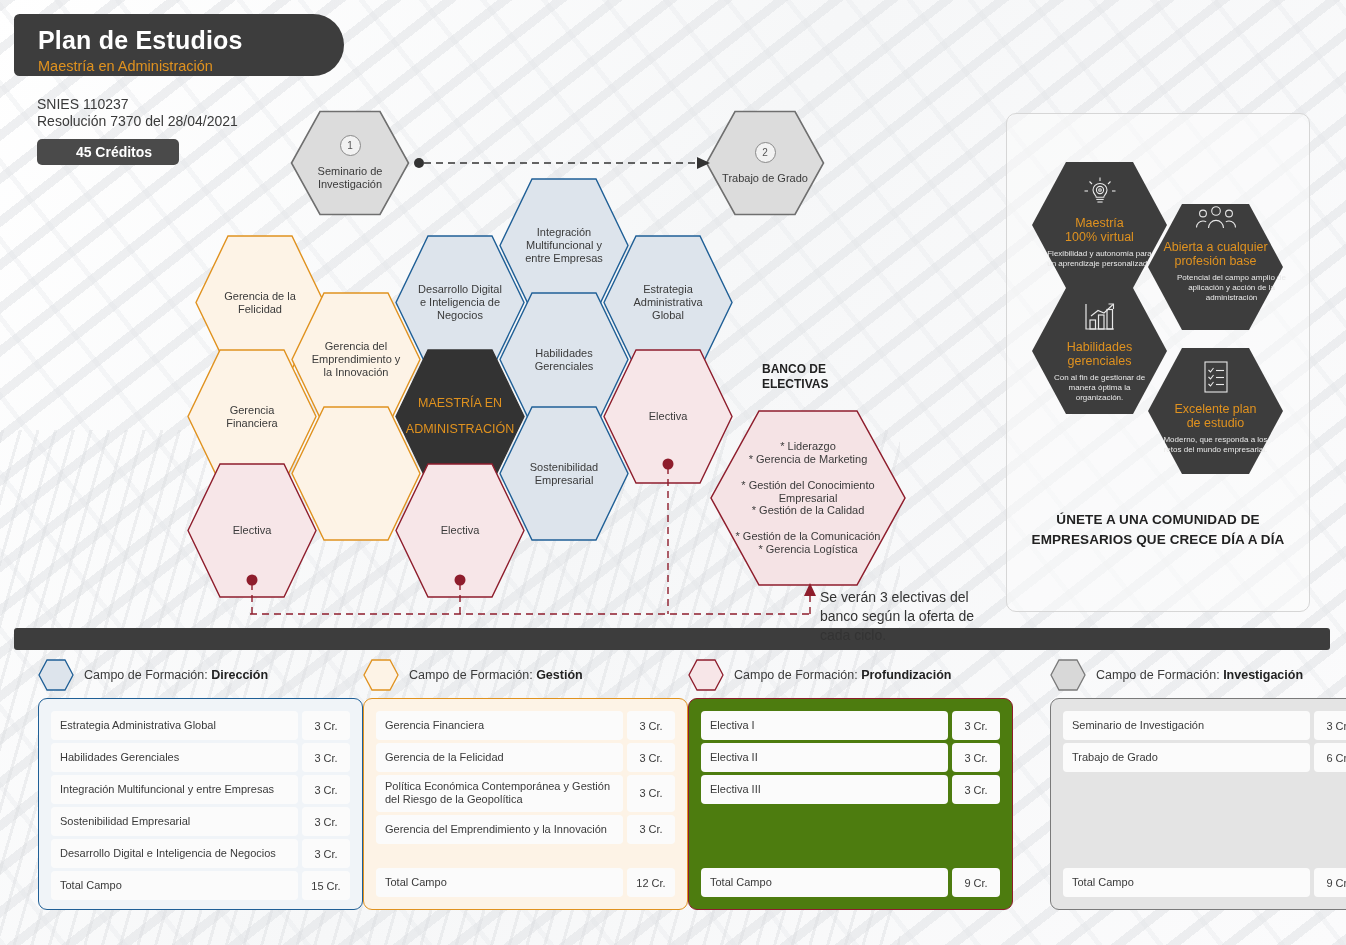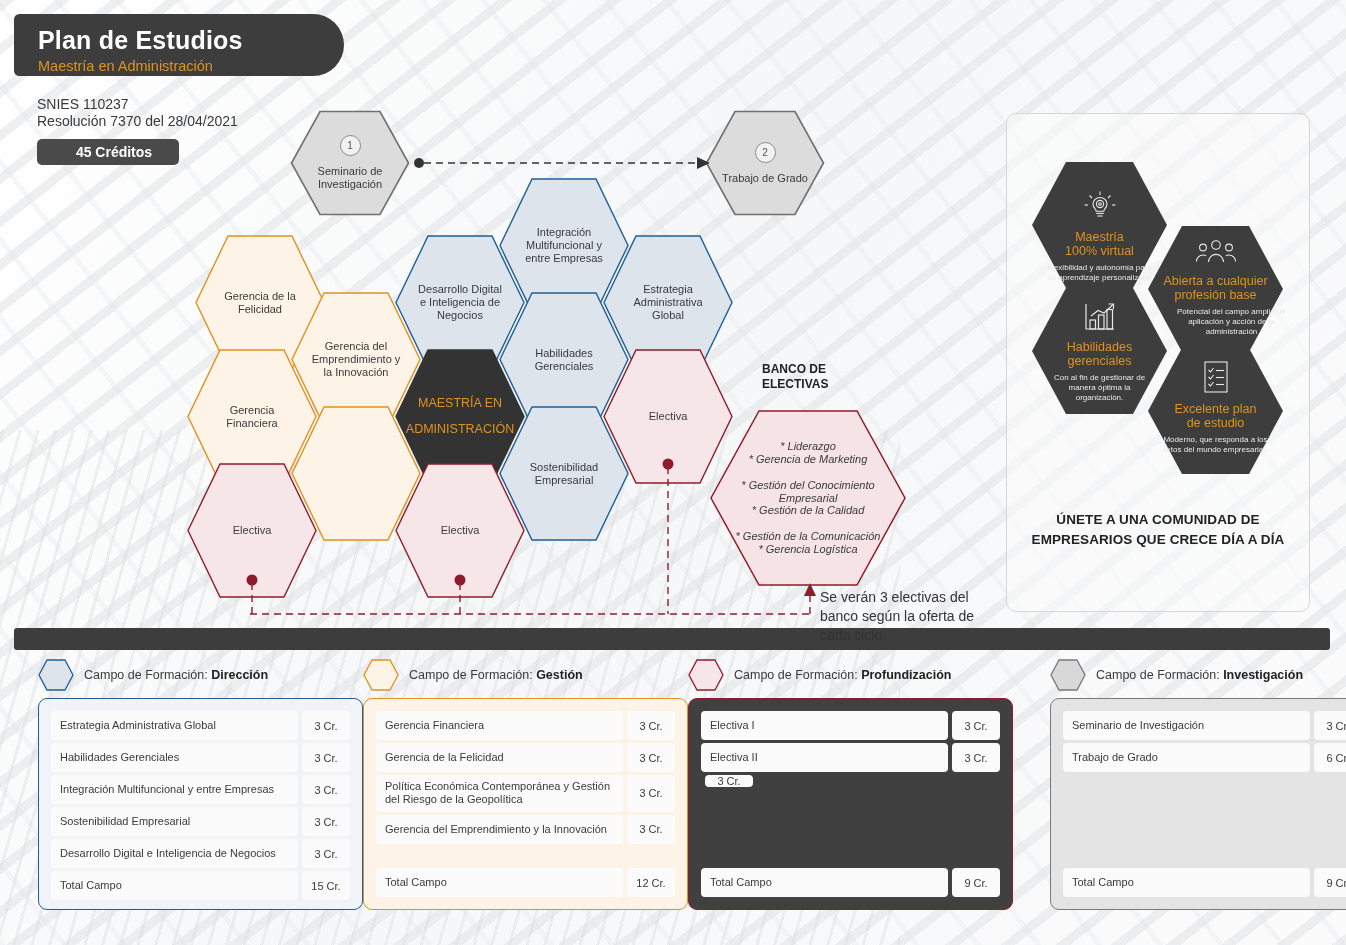--- a/index.html
+++ b/index.html
@@ -120,21 +120,21 @@
     display:flex;align-items:center;min-height:19px;line-height:1.22;
   }
   .course-cr{
     width:48px;margin-left:4px;background:#fbfbfb;border-radius:4px;font-size:11px;color:#3a3a3a;
     display:flex;align-items:center;justify-content:center;flex:0 0 auto;
   }
   .course-row.total{margin-top:auto;margin-bottom:0;}
 
   .card-dir{background:#f0f4f8;border:1.6px solid #1f5f96;}
   .card-ges{background:#fdf3e6;border:1.6px solid #e0921f;}
-  .card-pro{background:#404040;border:1.6px solid #8e1d2c;text-align:right;}
+  .card-pro{background:#4d7c0f;border:1.6px solid #8e1d2c;text-align:right;}
   .card-inv{background:#e4e4e4;border:1.6px solid #7a7a7a;}
 </style>
 </head>
 <body>
 
 <div class="bg-texture"></div>
 <div class="bg-texture2"></div>
 
 <div class="title-pill"></div>
 <div class="title-main">Plan de Estudios</div>
@@ -276,38 +276,38 @@
 <div class="hex" style="left:603px;top:349px;width:130px;height:135px;">
   <svg width="130" height="135" viewBox="0 0 130 135">
     <polygon points="33,1 97,1 129,67.5 97,134 33,134 1,67.5" fill="#f7e6e8" stroke="#8e1d2c" stroke-width="1.4"></polygon>
   </svg>
   <div class="hex-label lbl-11">Electiva</div>
 </div>
 
 <div class="banco-title" style="white-space:pre-line;">BANCO DE
 ELECTIVAS</div>
 
-<div class="hex" style="left:709px;top:410px;width:198px;height:176px;font-style:italic;">
+<div class="hex" style="left:709px;top:410px;width:198px;height:176px;">
   <svg width="198" height="176" viewBox="0 0 198 176">
     <polygon points="50,1 148,1 196,88 148,175 50,175 2,88" fill="#f5e3e5" stroke="#8e1d2c" stroke-width="1.5"></polygon>
   </svg>
   <div class="hex-label lbl-11" style="white-space:pre-line;margin-bottom:13px;">* Liderazgo
 * Gerencia de Marketing</div>
   <div class="hex-label lbl-11" style="white-space:pre-line;margin-bottom:13px;">* Gestión del Conocimiento
 Empresarial
 * Gestión de la Calidad</div>
   <div class="hex-label lbl-11" style="white-space:pre-line;">* Gestión de la Comunicación
 * Gerencia Logística</div>
 </div>
 
 <div class="electiva-note">Se verán 3 electivas del banco según la oferta de cada ciclo.</div>
 
 <div class="right-panel"></div>
 
-<div class="benefit" style="left:1032px;top:162px;width:135px;height:126px;padding-top:28px;">
+<div class="benefit" style="left:1032px;top:162px;width:135px;height:126px;padding-top:14px;">
   <svg class="hexbg" width="135" height="126" viewBox="0 0 135 126">
     <polygon points="34,0 101,0 135,63 101,126 34,126 0,63" fill="#3d3d3d"></polygon>
   </svg>
   <span class="bicon">
     <svg width="34" height="32" viewBox="0 0 34 32" fill="none" stroke="#e8e8e8" stroke-width="1.1">
       <path d="M17 7.5c-4 0-7 3-7 6.6 0 2.5 1.4 4 2.4 5.2.5.7.8 1.3.8 2h7.6c0-.7.3-1.3.8-2 1-1.2 2.4-2.7 2.4-5.2 0-3.6-3-6.6-7-6.6z"></path>
       <line x1="13.3" y1="23.4" x2="20.7" y2="23.4"></line>
       <line x1="14.4" y1="26" x2="19.6" y2="26"></line>
       <circle cx="17" cy="14" r="3.6"></circle>
       <circle cx="17" cy="14" r="1.3"></circle>
@@ -316,21 +316,21 @@
       <line x1="27.5" y1="5.5" x2="25" y2="8"></line>
       <line x1="1.5" y1="15" x2="5" y2="15"></line>
       <line x1="29" y1="15" x2="32.5" y2="15"></line>
     </svg>
   </span>
   <span class="btitle" style="font-size:12.5px;white-space:pre-line;margin-top:4px;">Maestría
 100% virtual</span>
   <span class="bdesc" style="font-size:8px;margin-top:4px;width:108px;">Flexibilidad y autonomía para un aprendizaje personalizado</span>
 </div>
 
-<div class="benefit" style="left:1148px;top:226px;width:135px;height:126px;padding-top:12px;">
+<div class="benefit" style="left:1148px;top:204px;width:135px;height:126px;">
   <svg class="hexbg" width="135" height="126" viewBox="0 0 135 126">
     <polygon points="34,0 101,0 135,63 101,126 34,126 0,63" fill="#3d3d3d"></polygon>
   </svg>
   <span class="bicon">
     <svg width="42" height="28" viewBox="0 0 42 28" fill="none" stroke="#e8e8e8" stroke-width="1.1">
       <circle cx="21" cy="7" r="4.3"></circle>
       <path d="M13.5 24c0-4.2 3.4-7.6 7.5-7.6s7.5 3.4 7.5 7.6"></path>
       <circle cx="8" cy="9.5" r="3.4"></circle>
       <path d="M1.5 23.5c0-3.6 2.9-6.5 6.5-6.5 1.2 0 2.3.3 3.2.9"></path>
       <circle cx="34" cy="9.5" r="3.4"></circle>
@@ -462,20 +462,21 @@
   <div class="legend-card card-pro">
     <div class="course-row">
         <div class="course-name">Electiva I</div>
         <div class="course-cr">3 Cr.</div>
       </div>
     <div class="course-row">
         <div class="course-name">Electiva II</div>
         <div class="course-cr">3 Cr.</div>
       </div>
     <div class="course-row">
+        <div class="course-name">Electiva III</div>
         <div class="course-cr">3 Cr.</div>
       </div>
     <div class="course-row total">
         <div class="course-name">Total Campo</div>
         <div class="course-cr">9 Cr.</div>
       </div>
   </div>
 </div>
 
 <div class="legend-col" style="left:1013px;padding-left:37px;">

